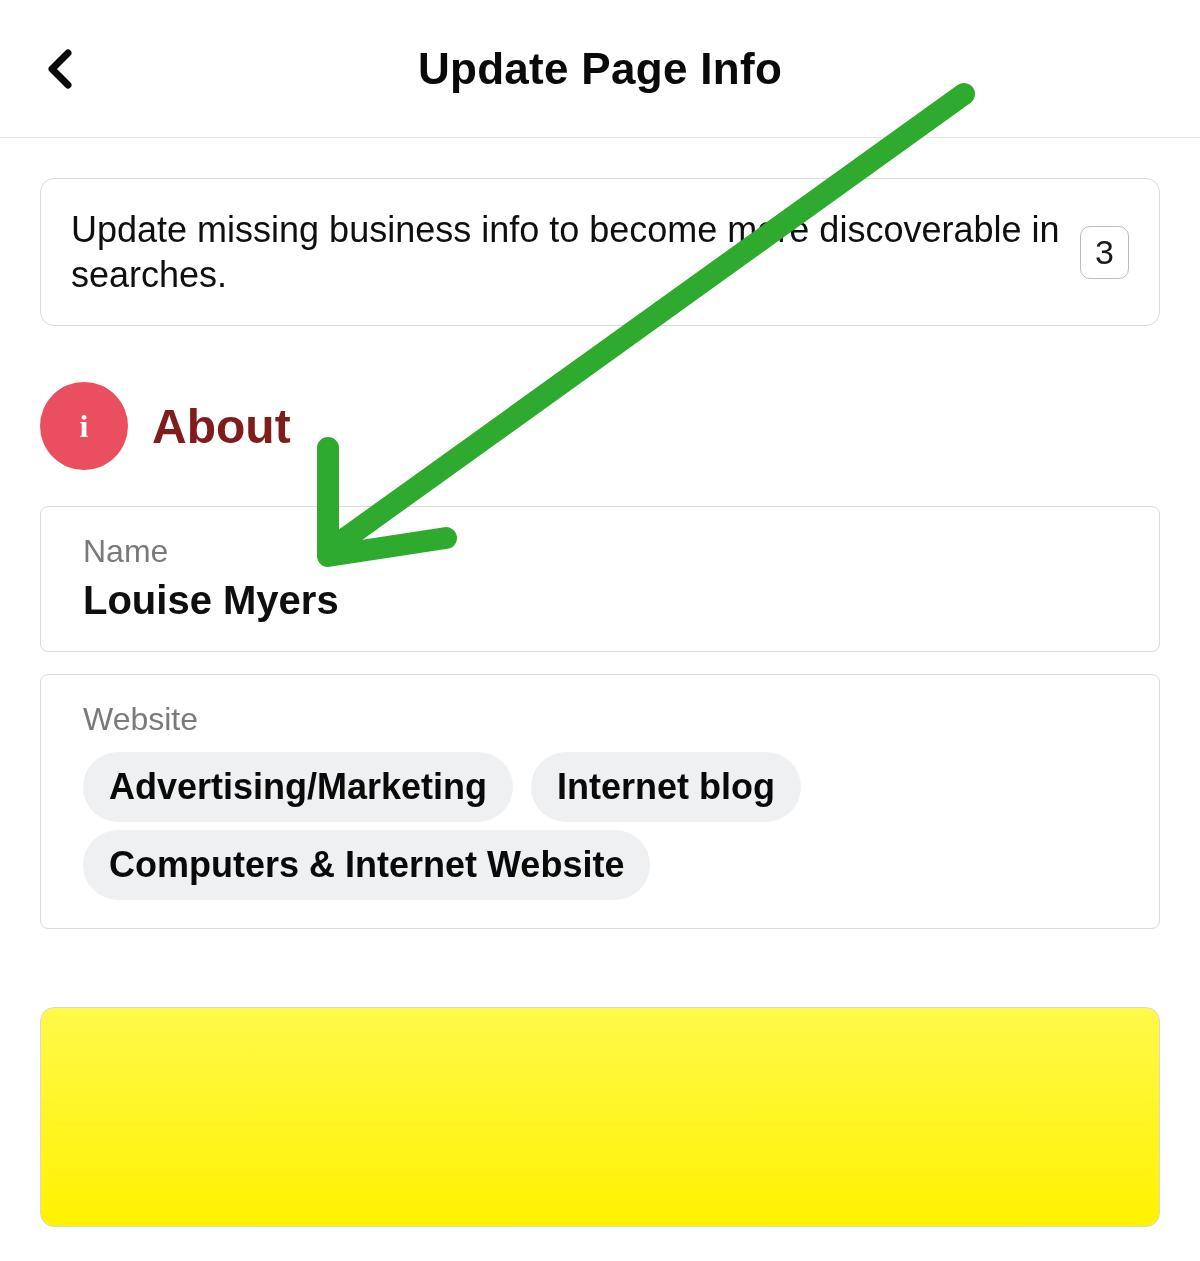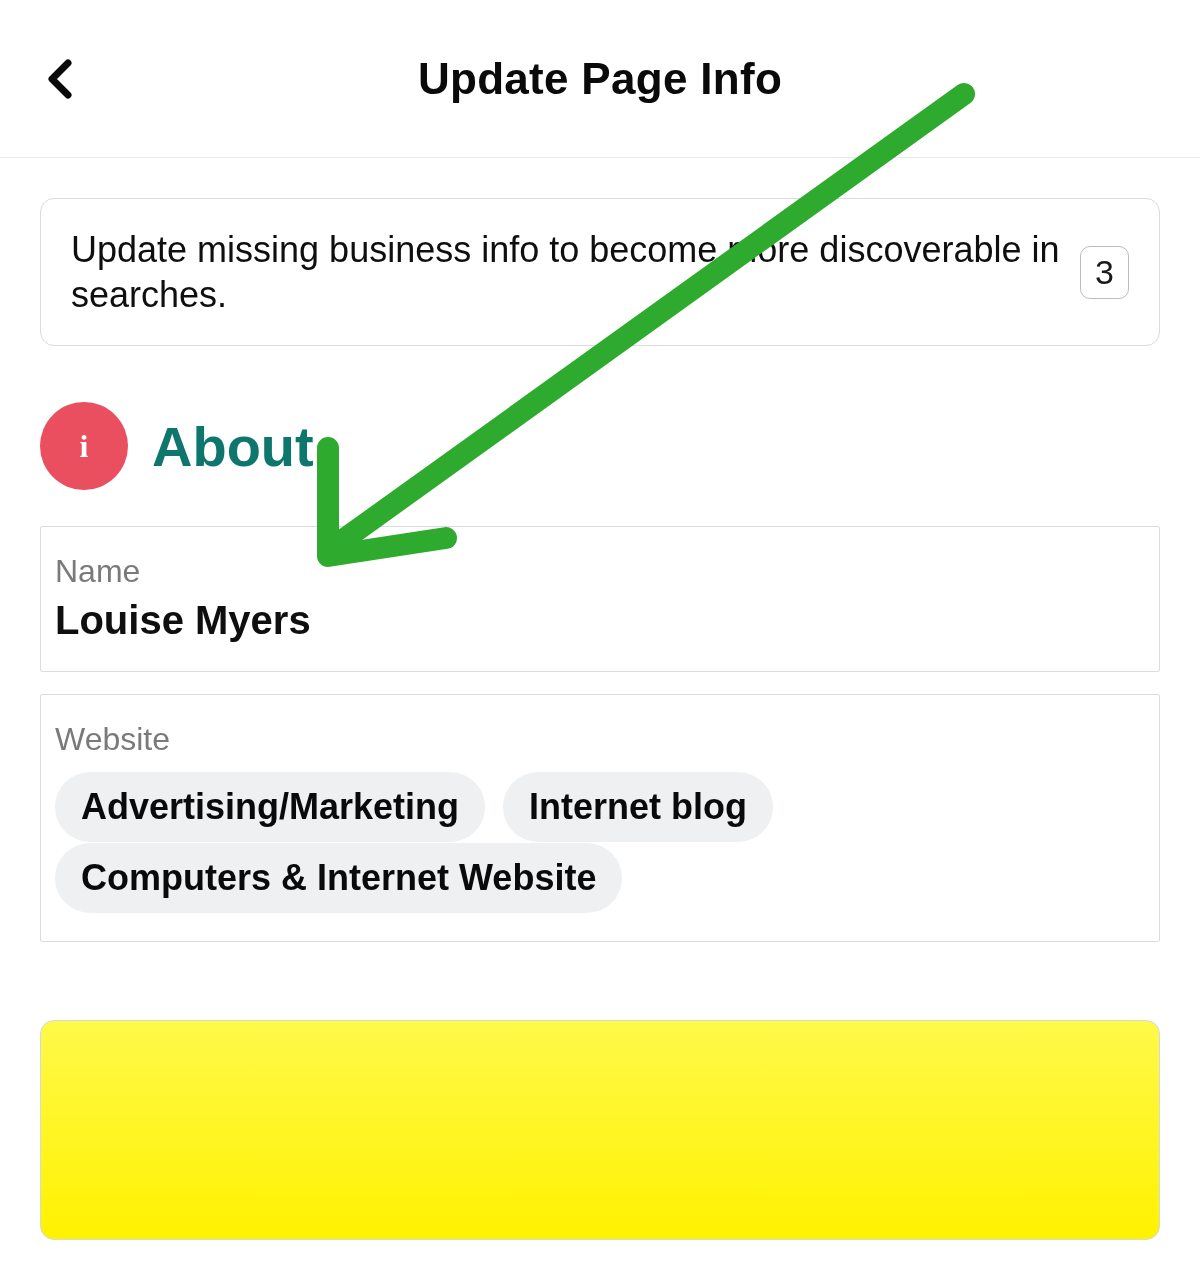--- a/index.html
+++ b/index.html
@@ -11,21 +11,21 @@
       font-family: -apple-system, BlinkMacSystemFont, "Segoe UI", Helvetica, Arial, sans-serif;
       background: #ffffff;
       width: 1200px;
       height: 1261px;
       position: relative;
       overflow: hidden;
     }
     .header {
       display: flex;
       align-items: center;
-      height: 158px;
+      height: 138px;
       padding: 0 40px;
       border-bottom: 1px solid #e8e8e8;
       position: relative;
     }
     .back-btn {
       position: absolute;
       left: 38px;
       top: 50%;
       transform: translateY(-50%);
       width: 44px;
@@ -89,44 +89,44 @@
       align-items: center;
       justify-content: center;
     }
     .section-icon .i-glyph {
       color: #fff;
       font-size: 32px;
       font-weight: 700;
       font-family: Georgia, serif;
     }
     .section-title {
-      font-size: 56px;
+      font-size: 48px;
       font-weight: 800;
-      color: #0f766e;
+      color: #7f1d1d;
     }
     .card {
       border: 1px solid #dcdcdc;
-      border-radius: 2px;
-      padding: 26px 30px 28px 14px;
+      border-radius: 8px;
+      padding: 26px 30px 28px 42px;
       margin-bottom: 22px;
     }
     .field-label {
       font-size: 32px;
       color: #7a7a7a;
       margin-bottom: 8px;
     }
     .field-value {
       font-size: 40px;
       color: #0f0f0f;
       font-weight: 700;
     }
     .chips {
       display: flex;
       flex-wrap: wrap;
-      gap: 1px 18px;
+      gap: 8px 18px;
       margin-top: 14px;
     }
     .chip {
       background: #eef0f2;
       border-radius: 999px;
       padding: 14px 26px;
       font-size: 36px;
       font-weight: 700;
       color: #0a0a0a;
       white-space: nowrap;

